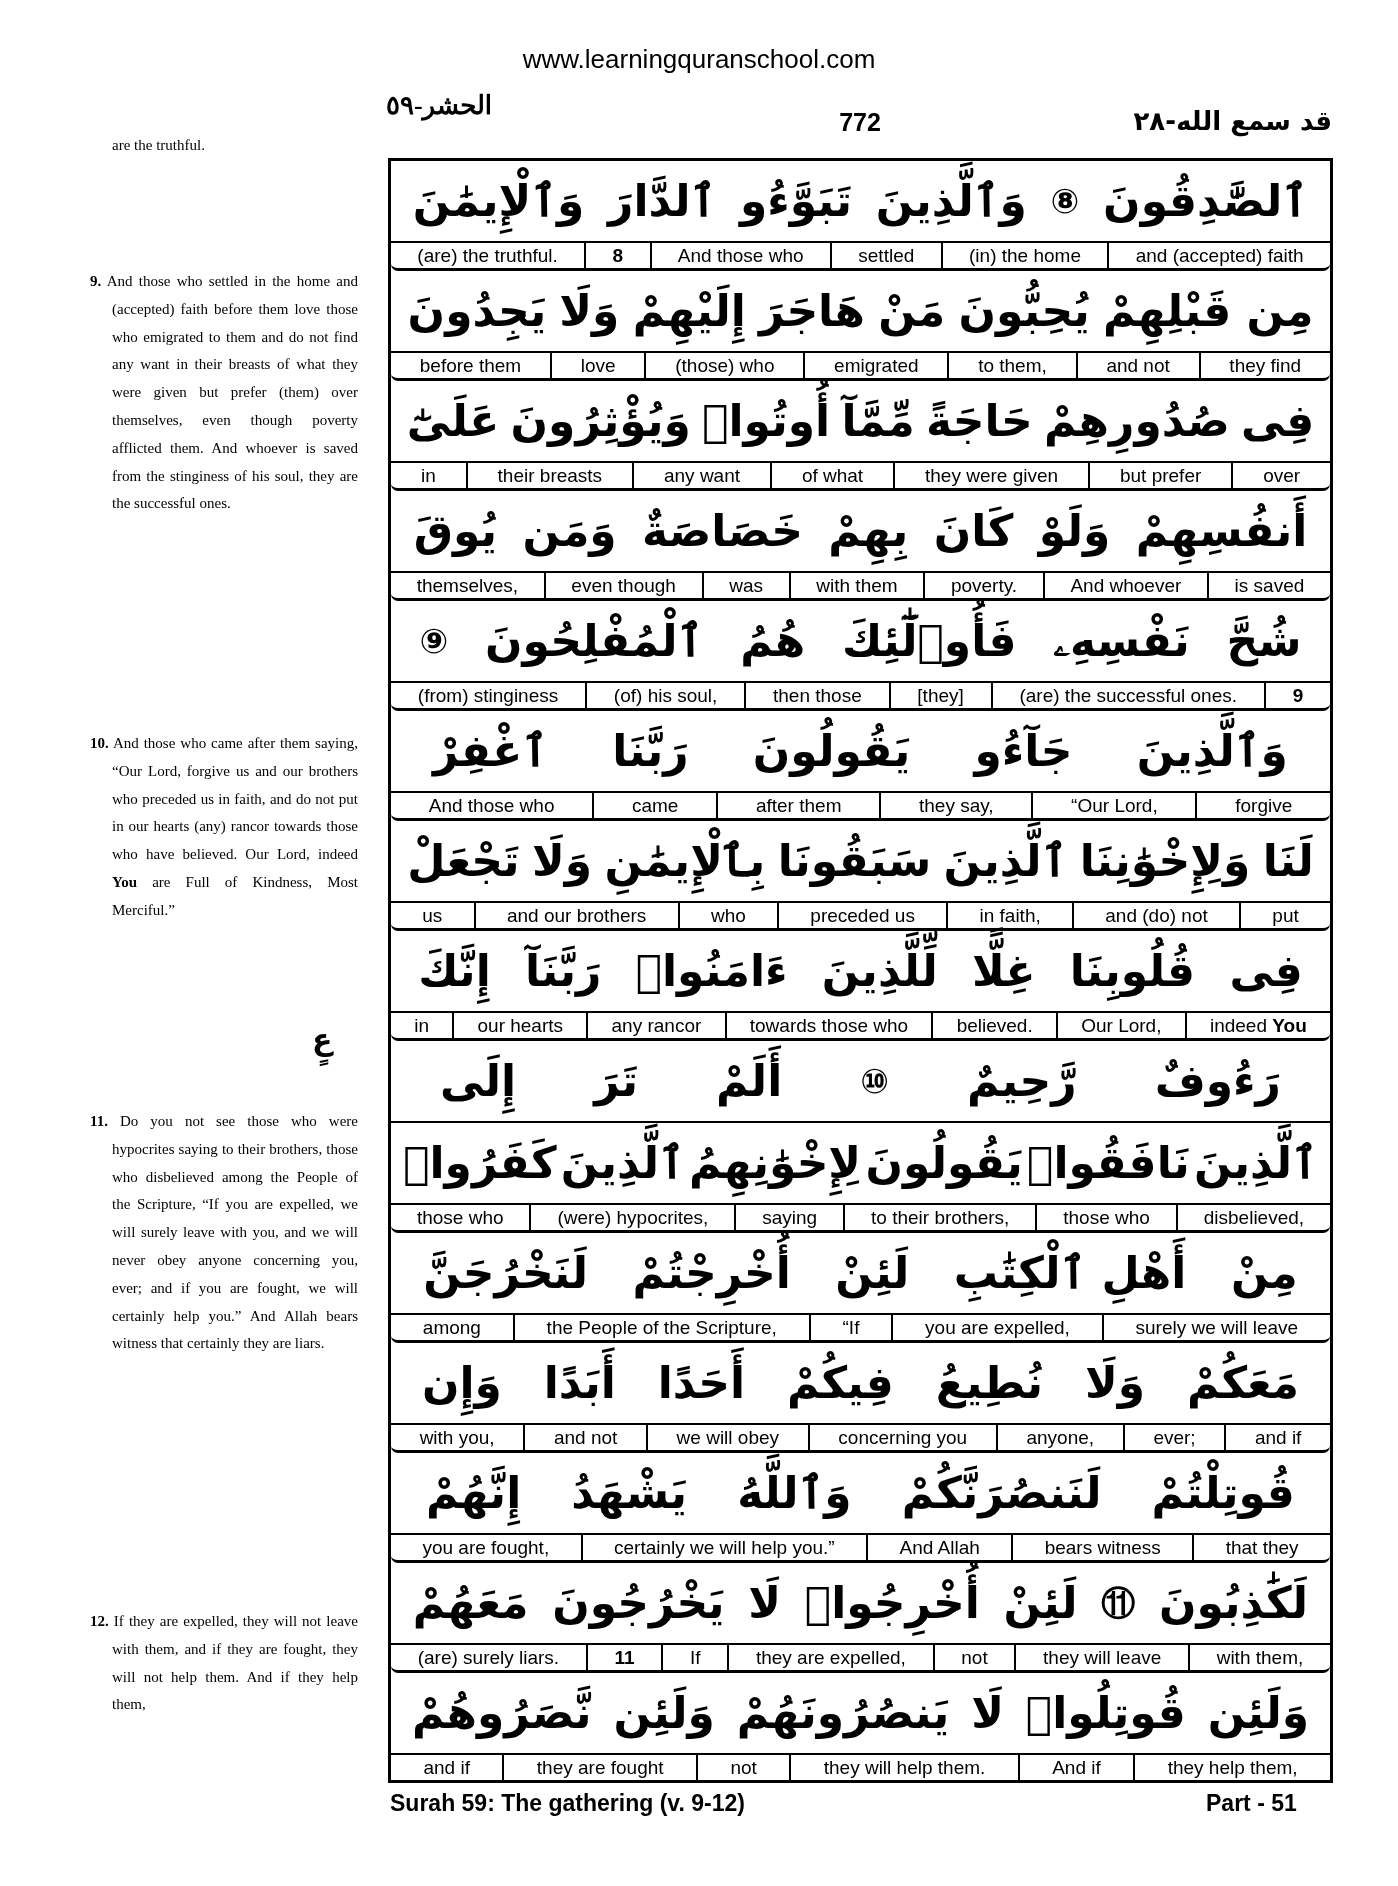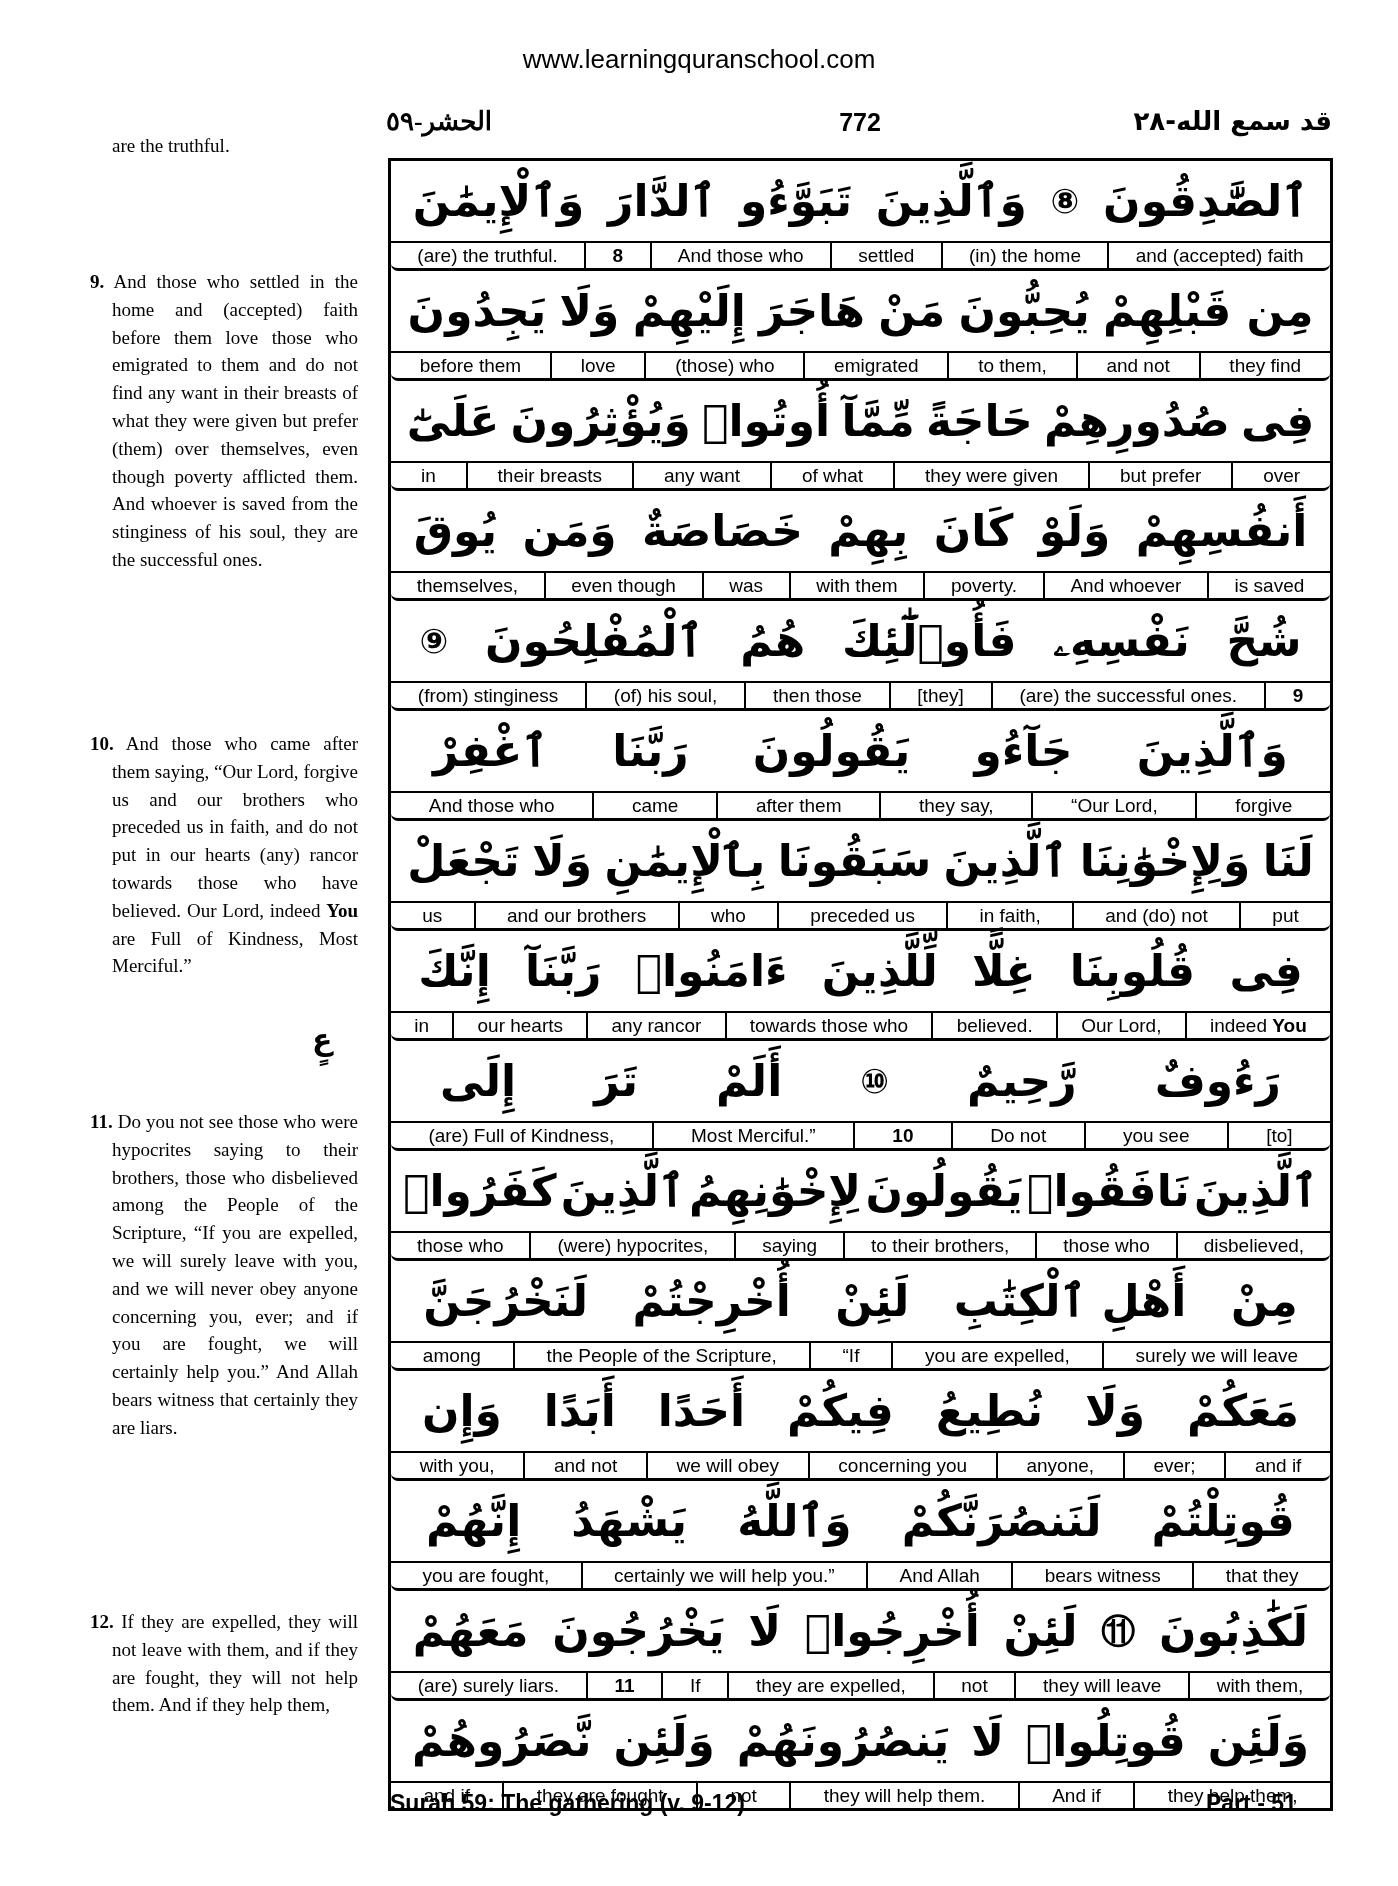--- a/index.html
+++ b/index.html
@@ -1,27 +1,27 @@
 <!DOCTYPE html>
 <html><head>
 <meta charset="utf-8">
 <style>
   html, body { margin: 0; padding: 0; background: #ffffff; }
   body { width: 1398px; height: 1886px; position: relative; overflow: hidden; color: #000; }
   .site-url { position: absolute; top: 44px; left: 0; width: 1398px; text-align: center;
     font-family: "Liberation Sans", sans-serif; font-size: 26px; }
-  .hdr-left { position: absolute; top: 106px; left: 386px; font-family: Liberation Serif, serif;
+  .hdr-left { position: absolute; top: 90px; left: 386px; font-family: Liberation Serif, serif;
     font-size: 26px; font-weight: bold; direction: rtl; }
   .hdr-center { position: absolute; top: 108px; left: 0; width: 1720px; text-align: center;
     font-family: "Liberation Sans", sans-serif; font-size: 25px; font-weight: bold; }
   .hdr-right { position: absolute; top: 106px; right: 66px; font-family: "DejaVu Sans", sans-serif;
     font-size: 26px; font-weight: bold; direction: rtl; text-align: right; }
 
   .translation { position: absolute; left: 90px; width: 268px; font-family: "Liberation Serif", serif;
-    font-size: 19px; line-height: 27.8px; text-align: justify; }
+    font-size: 15px; line-height: 27.8px; text-align: justify; }
   .translation .tx { display: block; padding-left: 22px; }
   .translation .num { font-weight: bold; margin-left: -22px; }
   .ruku-mark { position: absolute; left: 312px; top: 1025px; font-family: "DejaVu Sans", sans-serif;
     font-size: 30px; font-weight: bold; line-height: 1; }
 
   .grid { position: absolute; left: 388px; top: 158px; width: 945px; border: 3px solid #000;
     box-sizing: border-box; }
   .block { display: block; }
   .ar-row { height: 80px; display: flex; flex-direction: row-reverse; align-items: center;
     justify-content: space-around; border-bottom: 2px solid #000; padding: 0 10px; }
@@ -222,28 +222,20 @@
     </div>
     <div class="block">
       <div class="ar-row">
         <span class="ar-word">رَءُوفٌ</span>
         <span class="ar-word">رَّحِيمٌ</span>
         <span class="ar-word" style="font-size: 34px;">⑩</span>
         <span class="ar-word">أَلَمْ</span>
         <span class="ar-word">تَرَ</span>
         <span class="ar-word">إِلَى</span>
       </div>
-      <div class="en-row">
-        <div class="en-cell">(are) Full of Kindness,</div>
-        <div class="en-cell">Most Merciful.”</div>
-        <div class="en-cell num">10</div>
-        <div class="en-cell">Do not</div>
-        <div class="en-cell">you see</div>
-        <div class="en-cell">[to]</div>
-      </div>
     </div>
     <div class="block">
       <div class="ar-row">
         <span class="ar-word">ٱلَّذِينَ</span>
         <span class="ar-word">نَافَقُوا۟</span>
         <span class="ar-word">يَقُولُونَ</span>
         <span class="ar-word">لِإِخْوَٰنِهِمُ</span>
         <span class="ar-word">ٱلَّذِينَ</span>
         <span class="ar-word">كَفَرُوا۟</span>
       </div>

